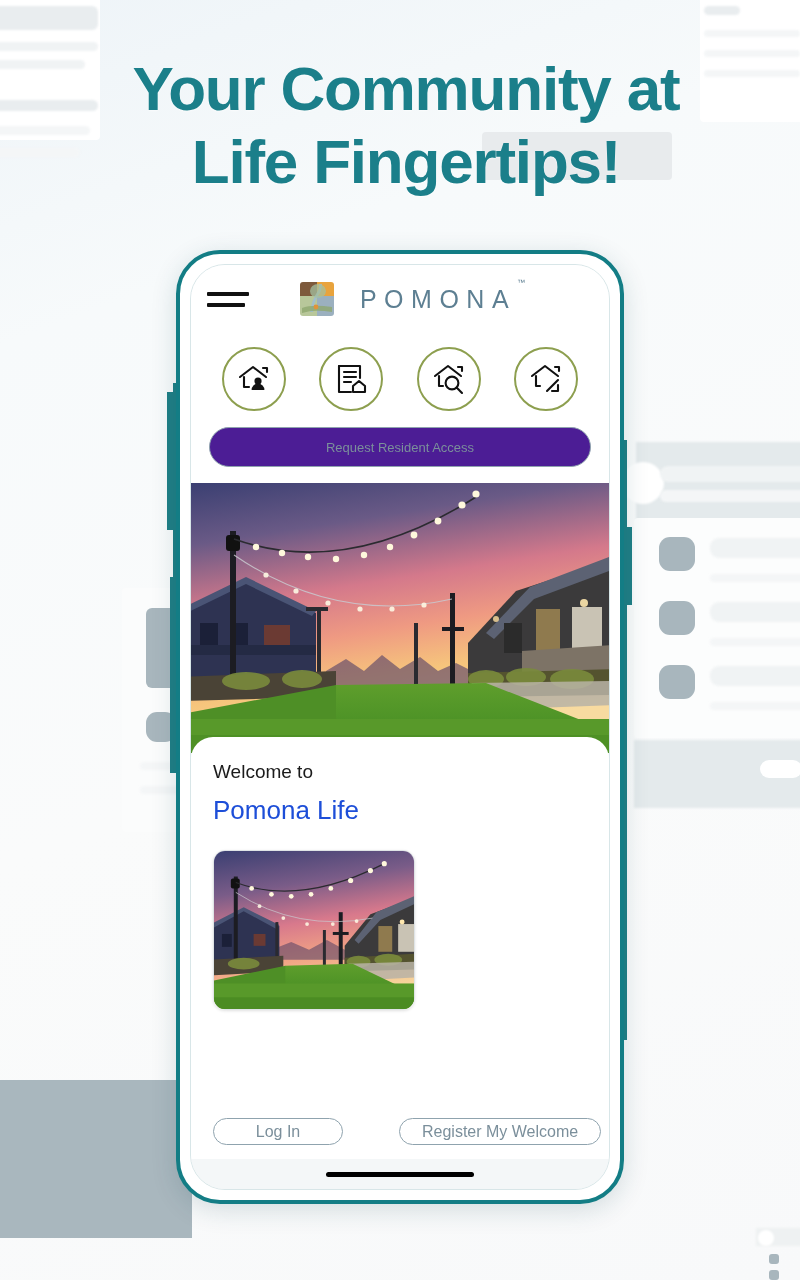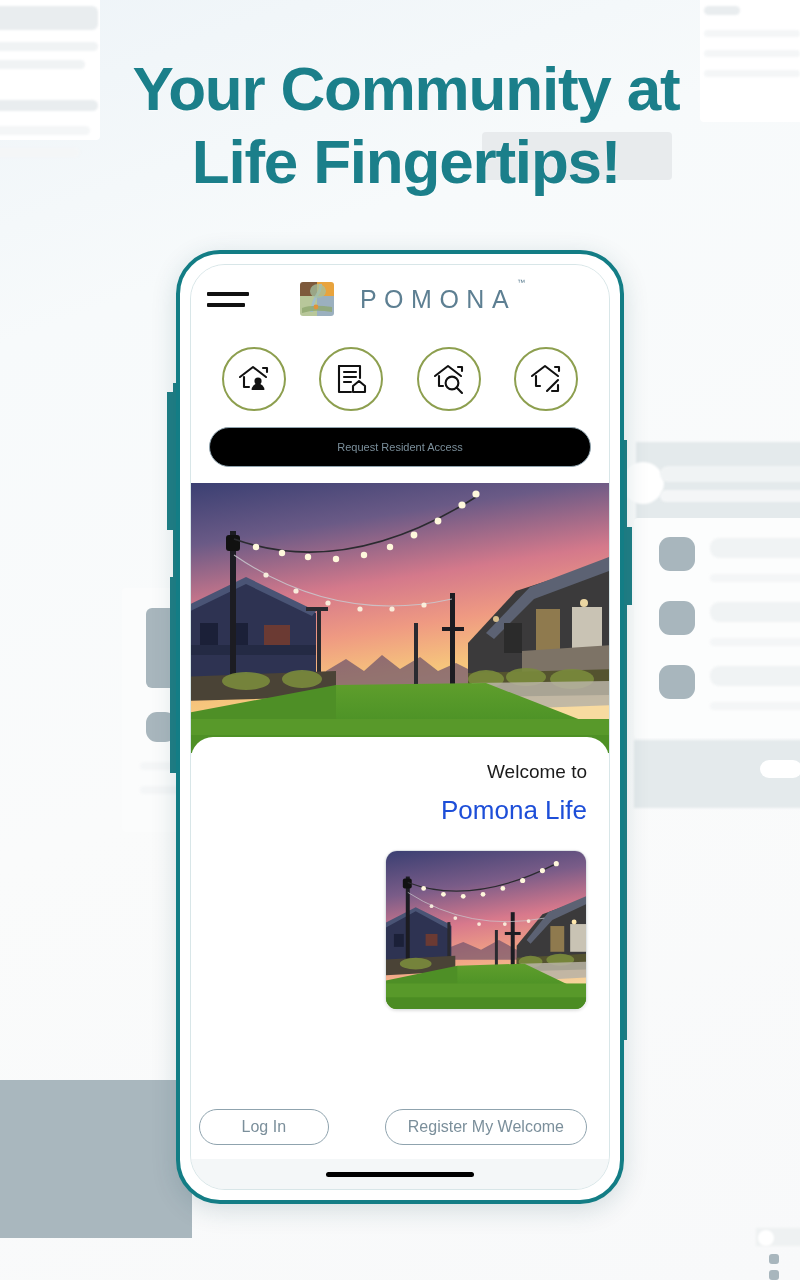--- a/index.html
+++ b/index.html
@@ -79,44 +79,44 @@
   .iconbtn {
     width:64px; height:64px; border-radius:50%;
     border:2px solid #8d9f4f; display:flex; align-items:center; justify-content:center;
     cursor:pointer; background:#fff;
   }
 
   
   .reqwrap { background:#fff; padding:10px 18px 16px; flex:0 0 auto; display:flex; }
   .reqbtn {
     flex:1; height:40px; border:1px solid #8fa3ae; border-radius:22px;
-    background:#000000; color:#7b8f9b; font-size:11px;
+    background:#4c1d95; color:#7b8f9b; font-size:13px;
     font-family:"Liberation Sans", sans-serif;
     display:flex; align-items:center; justify-content:center; cursor:pointer;
   }
 
   
   .hero { height:270px; position:relative; overflow:hidden; flex:0 0 auto; }
 
   
   .wcard {
     flex:1; background:#fff; border-radius:22px 22px 0 0;
     margin-top:-16px; position:relative; z-index:3;
-    padding:24px 22px 0; display:flex; flex-direction:column;align-items:flex-end;
+    padding:24px 22px 0; display:flex; flex-direction:column;
   }
   .wsmall { font-size:19px; color:#1b1b1b; }
   .wbig { font-size:26px; color:#1d4ed8; margin-top:12px; }
   .thumb {
     margin-top:24px; width:202px; height:160px; border-radius:12px;
     overflow:hidden; position:relative; border:1px solid #dfe4e6;
     box-shadow:0 1px 3px rgba(0,0,0,.12);
   }
   .authrow { margin-top:auto; display:flex; gap:56px; padding:0 0 14px; align-items:center; }
   .authbtn {
-    height:36px; border:1px solid #8fa3ae; border-radius:20px; background:#fff;
+    height:27px; border:1px solid #8fa3ae; border-radius:20px; background:#fff;
     color:#7b8f9b; font-size:16px; padding:0 22px;
     font-family:"Liberation Sans", sans-serif;
     display:flex; align-items:center; justify-content:center; cursor:pointer; white-space:nowrap;
   }
   .homebar {
     height:30px; background:#f4f7f8; display:flex; align-items:center; justify-content:center;
     flex:0 0 auto;
   }
   .homebar div { width:148px; height:5px; background:#000; border-radius:3px; }
 

